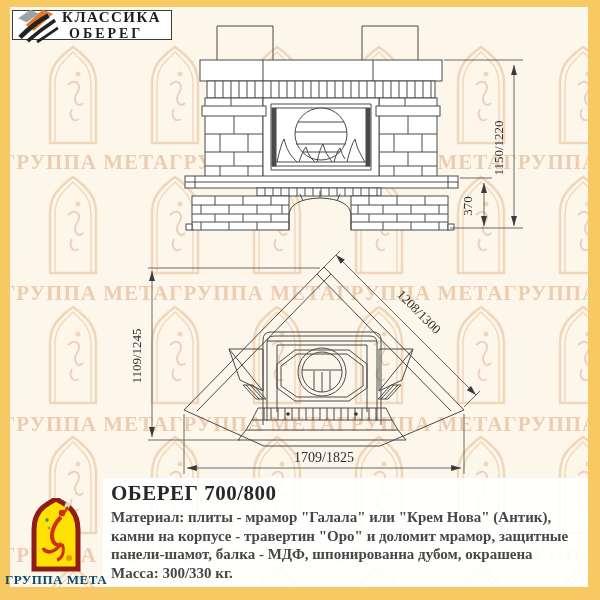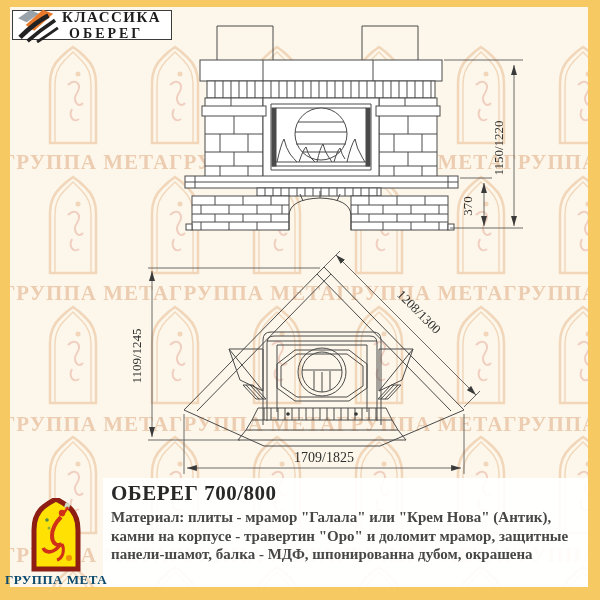--- a/index.html
+++ b/index.html
@@ -191,20 +191,21 @@
     <div class="l1">КЛАССИКА</div>
     <div class="l2">ОБЕРЕГ</div>
   </div>
 </div>
 
 <div class="product">
   <h1>ОБЕРЕГ 700/800</h1>
   <p>Материал: плиты - мрамор "Галала" или "Крем Нова" (Антик),</p>
   <p>камни на корпусе - травертин "Оро" и доломит мрамор, защитные</p>
   <p>панели-шамот, балка - МДФ, шпонированна дубом, окрашена</p>
+  <p>Масса: 300/330 кг.</p>
 </div>
 
 <svg class="logo-bottom-icon" width="50" height="74" viewBox="0 0 50 74">
   <path d="M3,71 V32 Q3,16 13,8.5 Q19,4 25,1 Q31,4 37,8.5 Q47,16 47,32 V71 Z" fill="#ffe103" stroke="#8e1e14" stroke-width="5"></path>
   <g stroke="#d03018" fill="none">
     <circle cx="31" cy="15" r="3.2" fill="#d03018" stroke="none"></circle>
     <rect x="34" y="5" width="5" height="5" fill="#cfe0c8" stroke="none" transform="rotate(20,36,7)"></rect>
     <path d="M31,18 L37,9" stroke-width="2.5"></path>
     <path d="M30,19 C25,24 21,31 21,38 C21,45 26,49 31,46" stroke-width="4"></path>
     <path d="M29,47 C23,55 15,56 12,50" stroke-width="3.5"></path>

